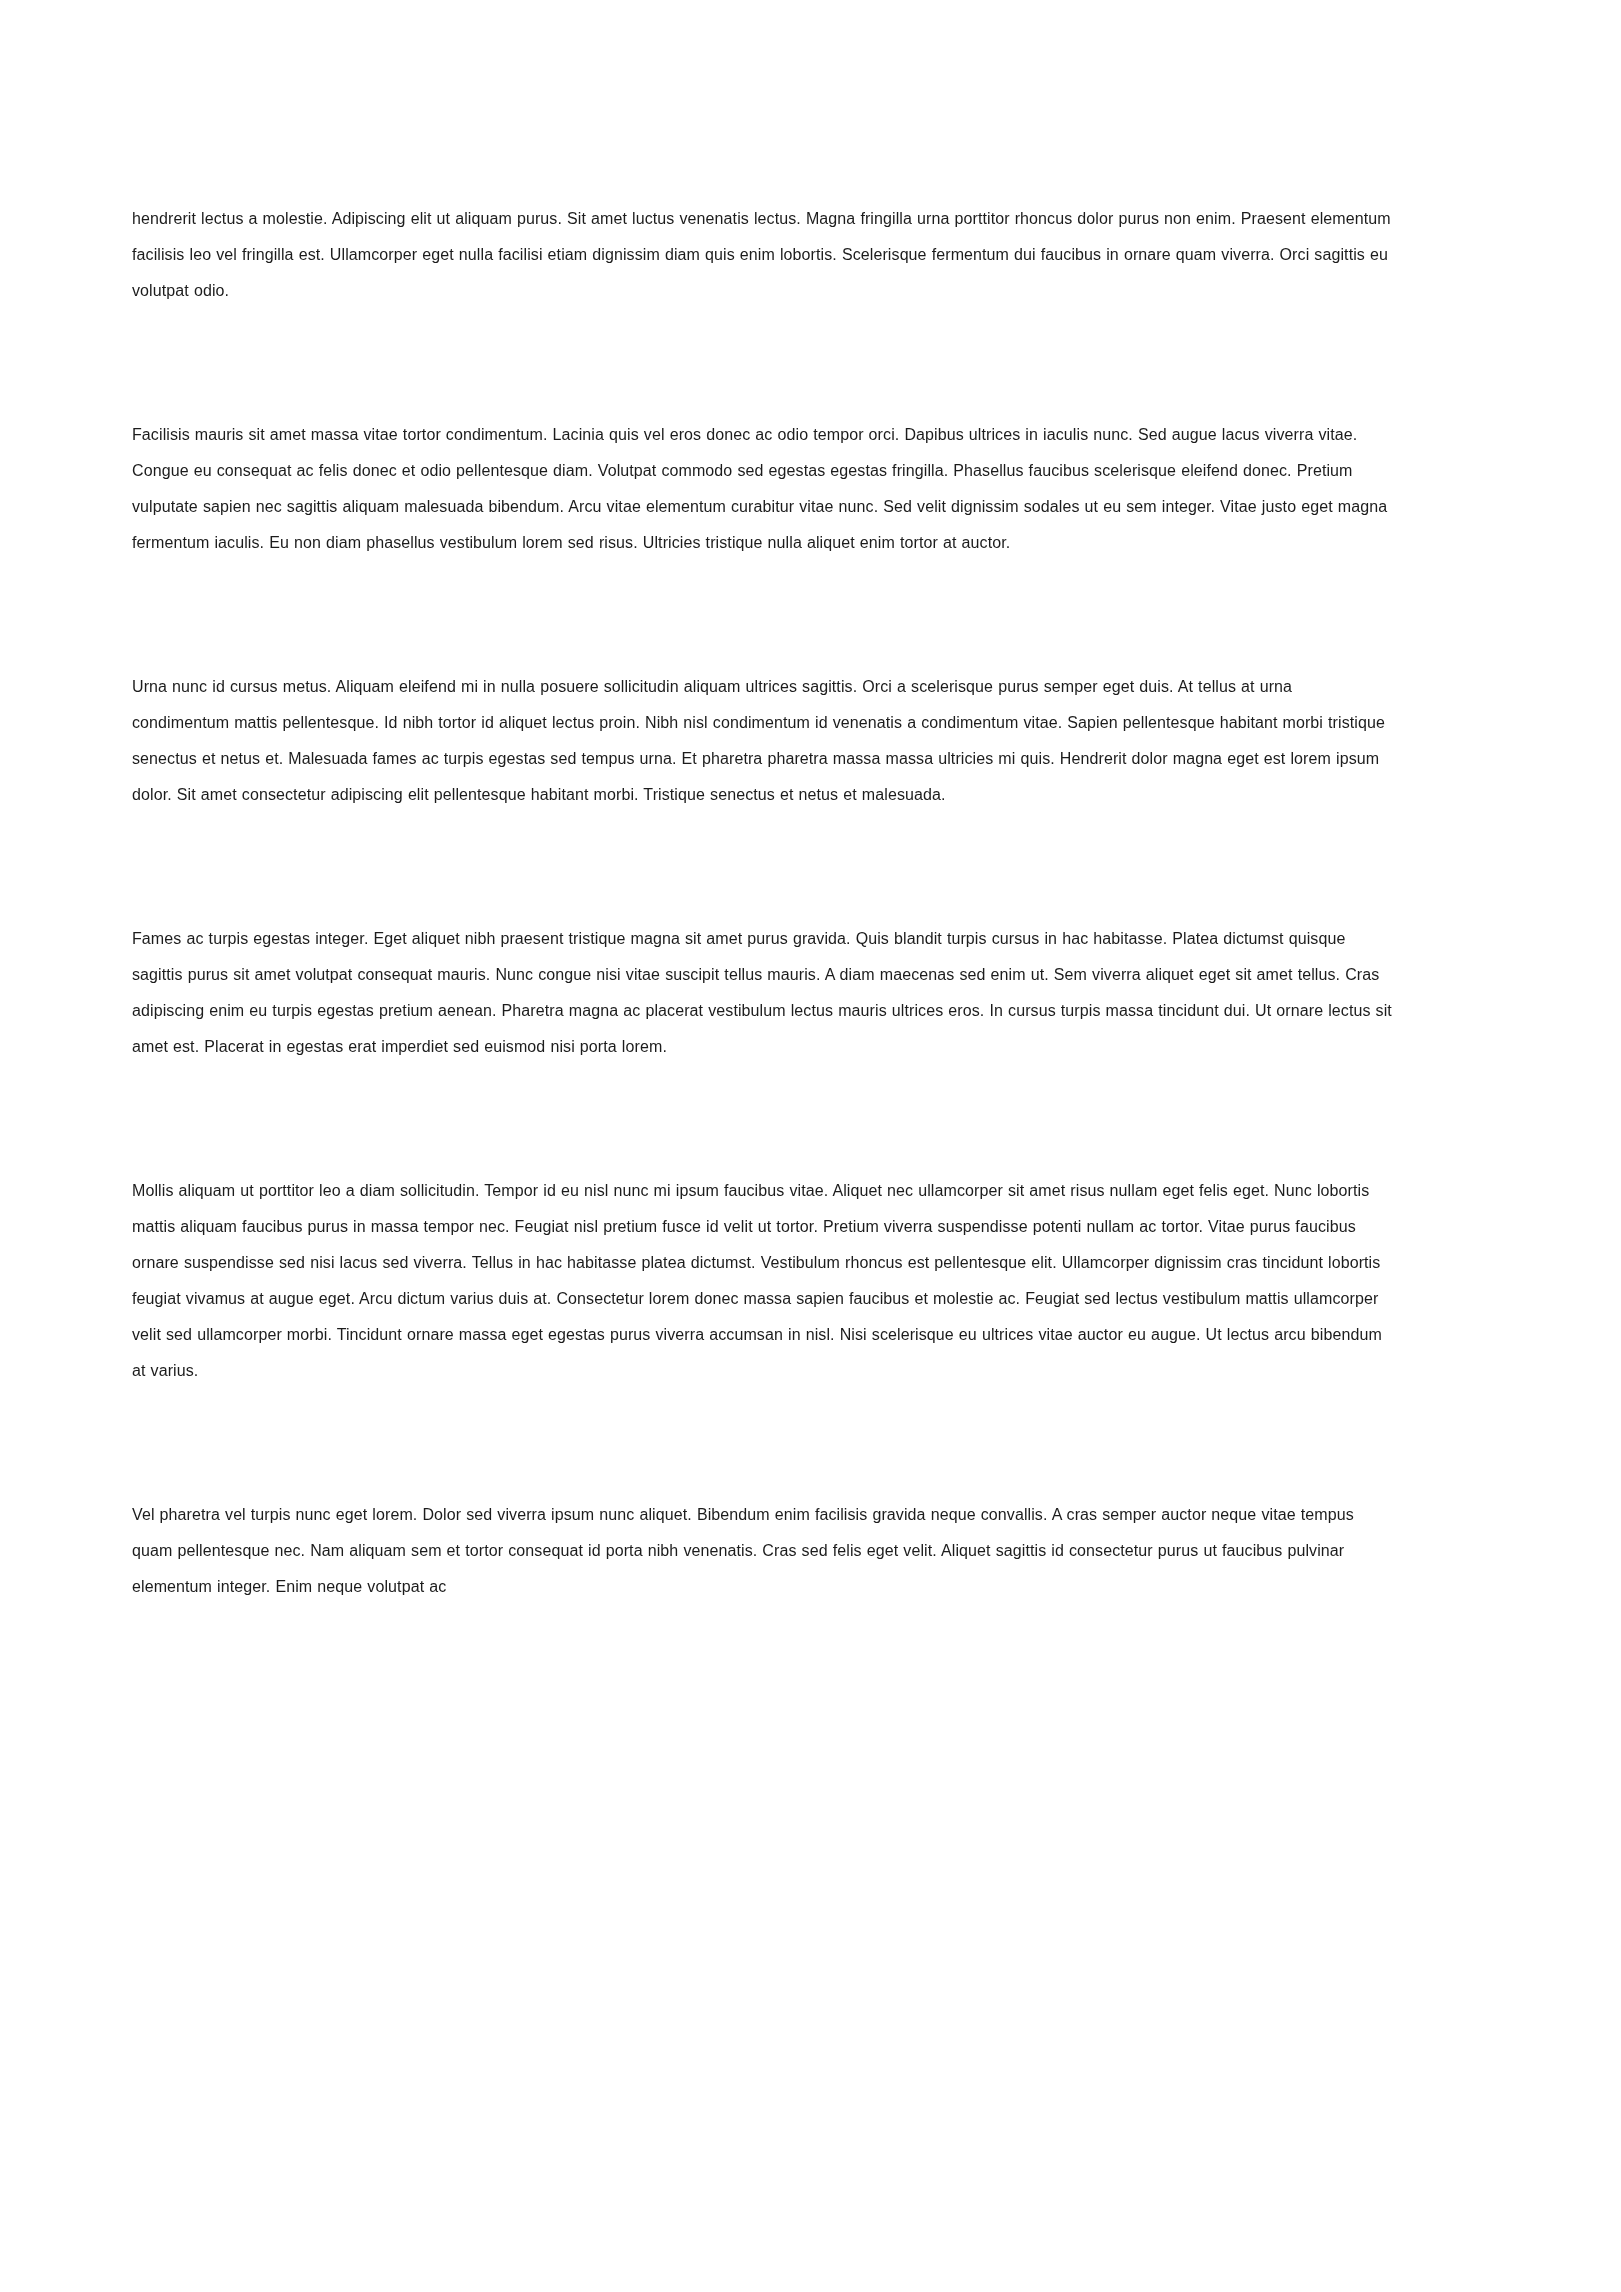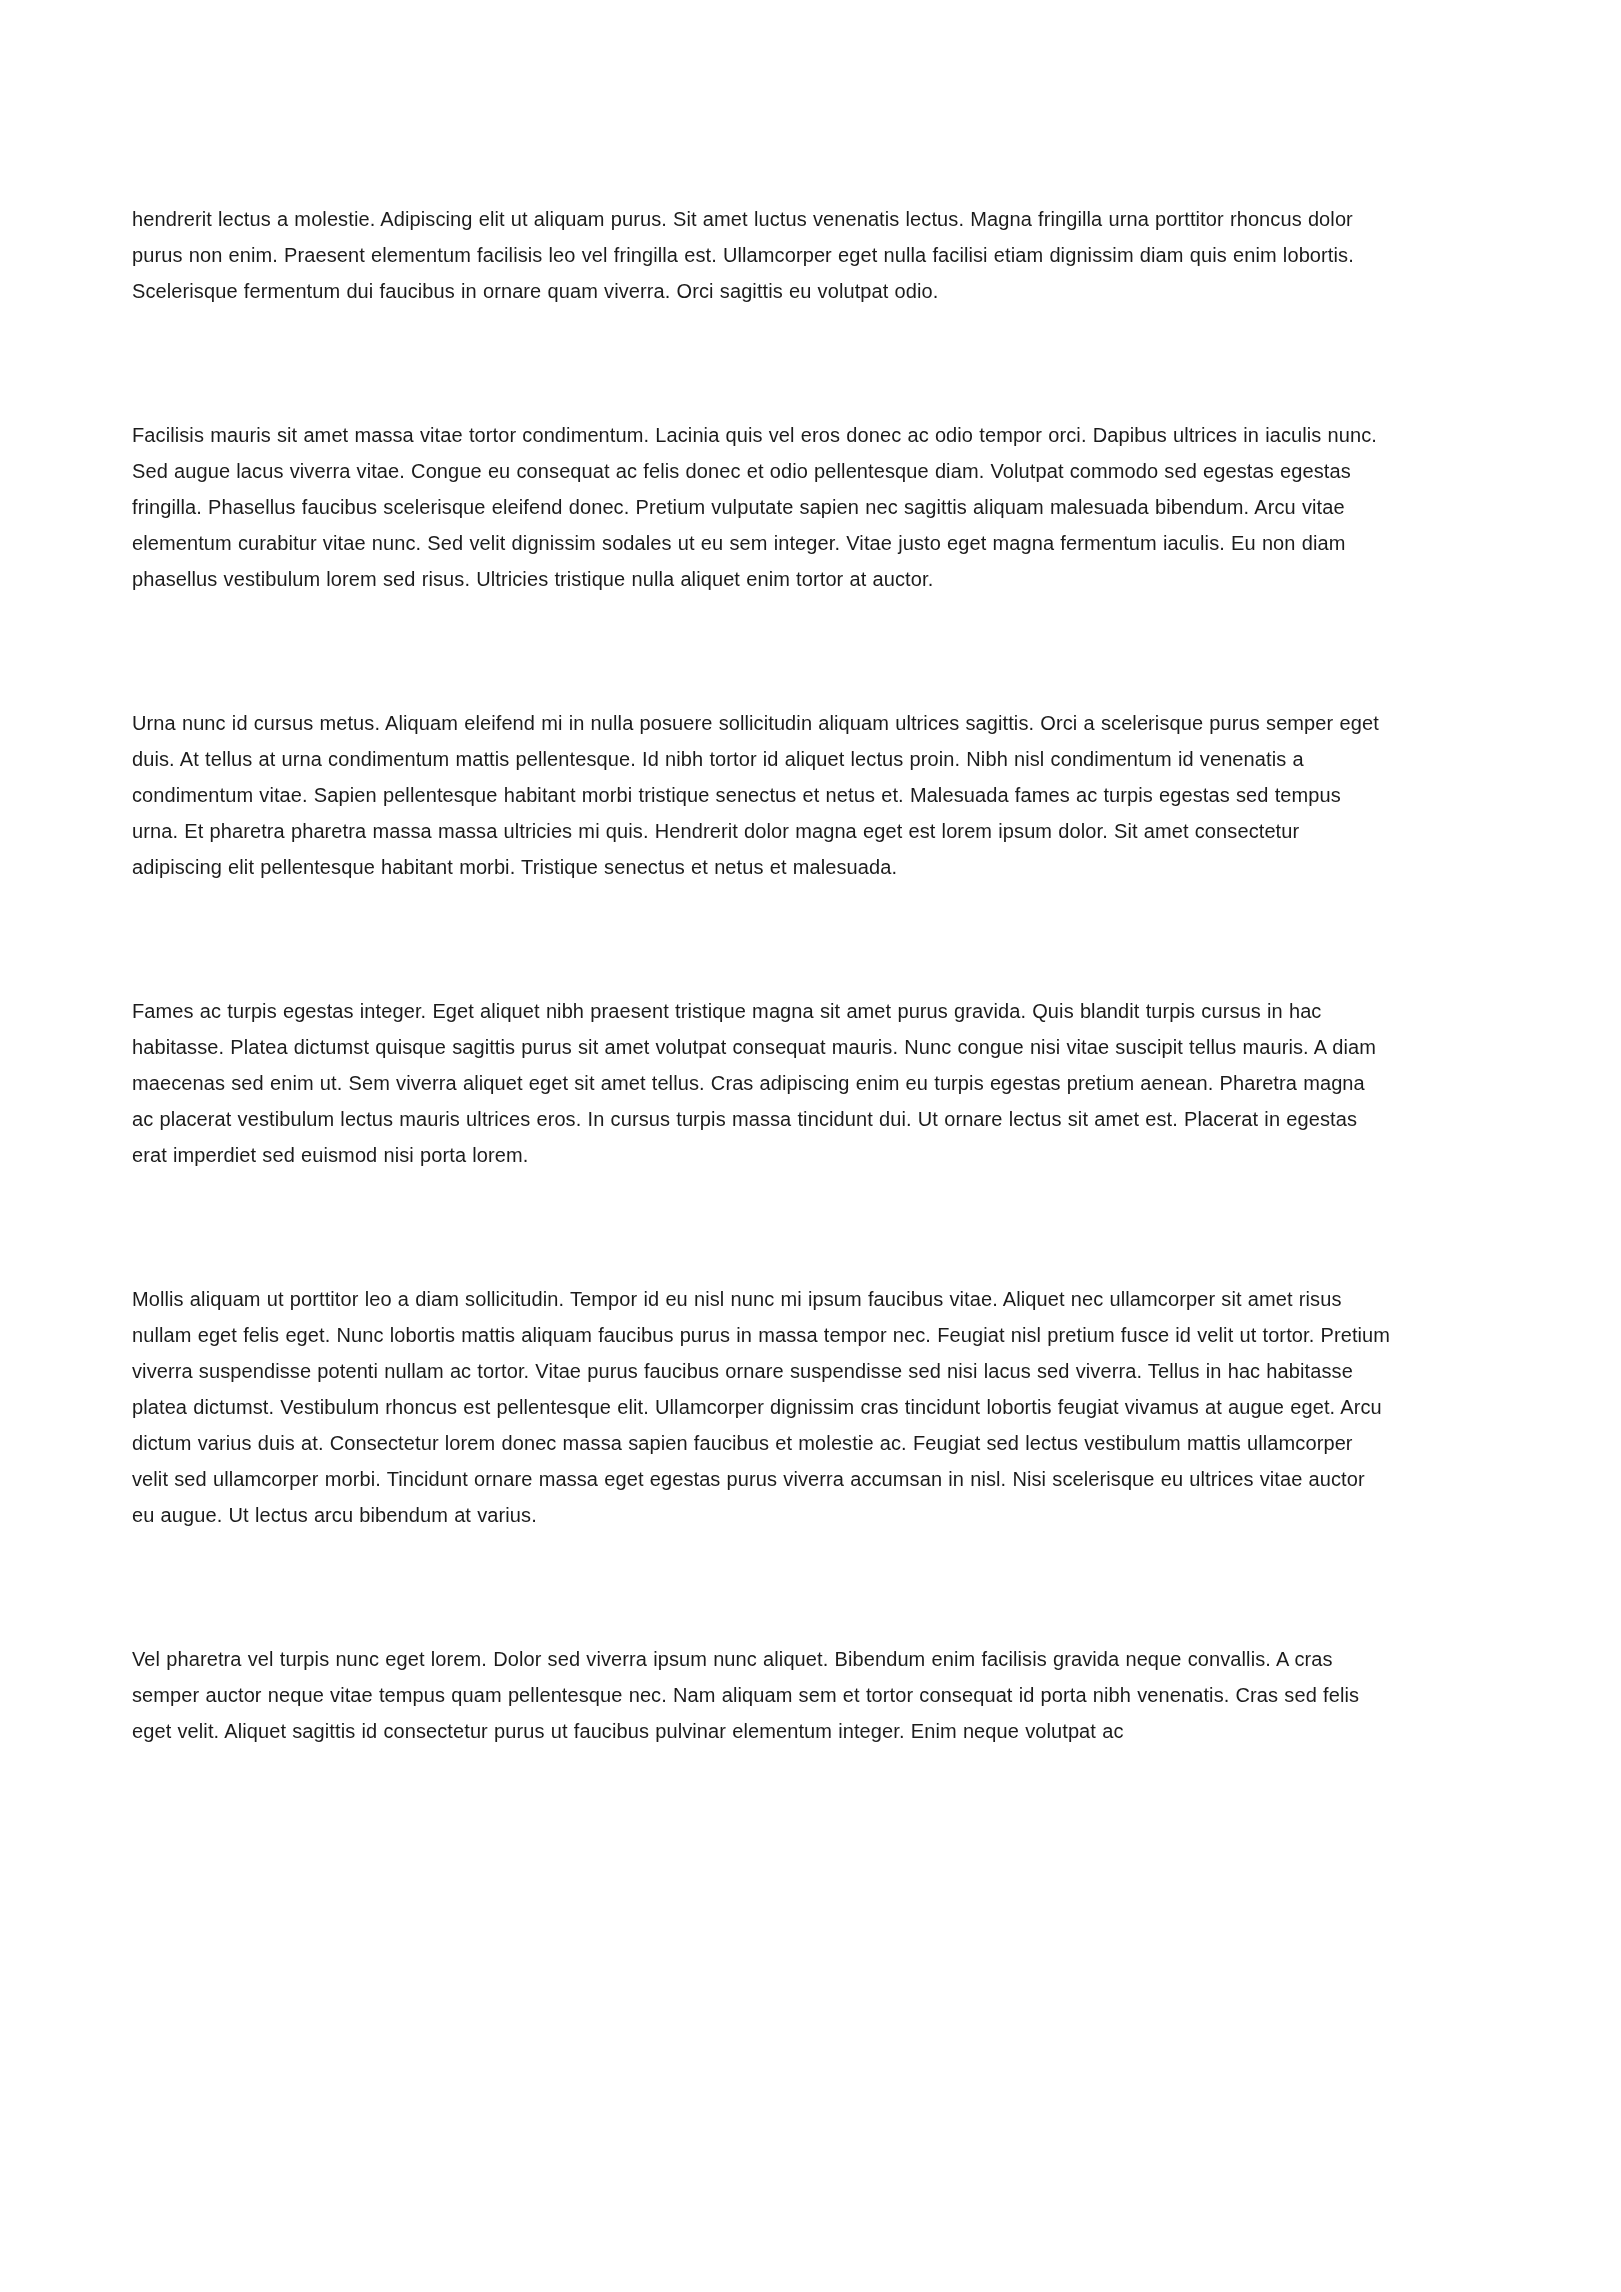--- a/index.html
+++ b/index.html
@@ -16,21 +16,21 @@
   .page {
     box-sizing: border-box;
     width: 1621px;
     height: 2293px;
     background: #ffffff;
     padding: 201px 0 0 132px;
   }
   .para {
     width: 1260px;
     margin: 0 0 108px 0;
-    font-size: 20px;
+    font-size: 16px;
     line-height: 36px;
     letter-spacing: 0.1px;
     color: #1c1c1c;
     text-align: left;
     word-spacing: 0.5px;
   }
   .para:last-child {
     margin-bottom: 16px;
   }
 </style>

